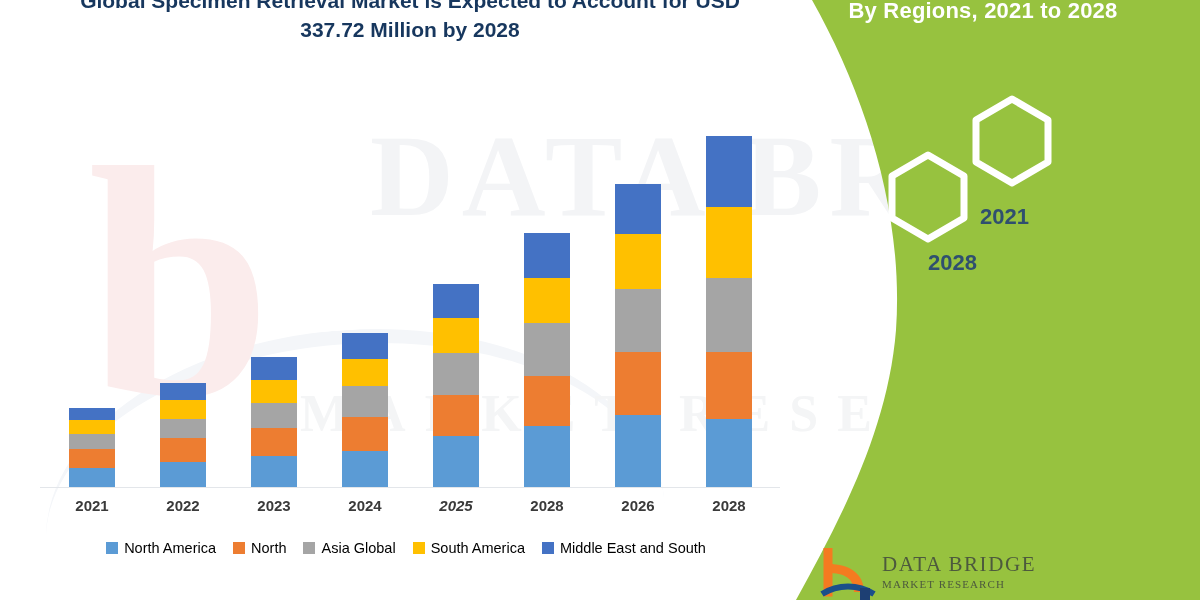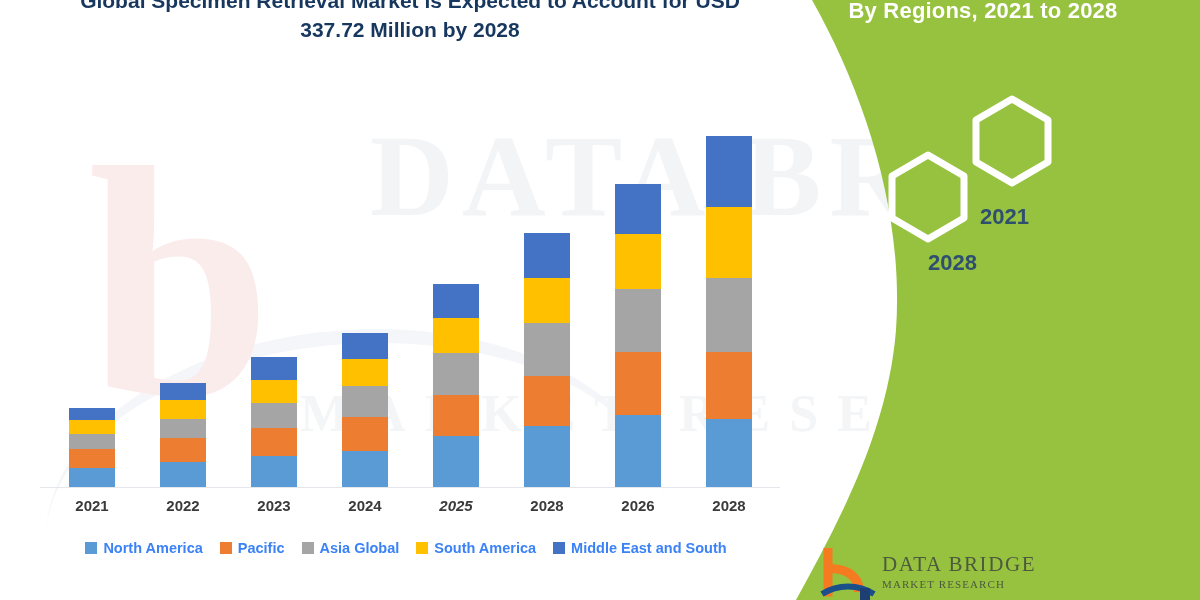--- a/index.html
+++ b/index.html
@@ -92,21 +92,21 @@
     color:#3a3a3a;font-size:15px;font-weight:700;
   }
 
   
   .legend{
     position:absolute;left:0;top:540px;width:812px;
     display:flex;justify-content:center;align-items:center;gap:17px;
   }
   .lg-item{display:flex;align-items:center;gap:6px;}
   .lg-sw{width:12px;height:12px;display:block;}
-  .lg-tx{color:#3b82f6;font-size:14.5px;font-weight:700;white-space:nowrap;}
+  .lg-tx{color:#000000;font-size:14.5px;font-weight:400;white-space:nowrap;}
 </style>
 </head>
 <body>
 
 <div id="stage">
 
   <div class="wm-layer">
     <div class="wm-arc"></div>
     <div class="wm-b">b</div>
     <div class="wm-data">DATA BRIDGE</div>
@@ -218,21 +218,21 @@
         <div class="xlab" style="left: 593px;">2026</div>
         <div class="xlab" style="left: 684px;">2028</div>
       </div>
     <div class="legend" id="legend">
         <div class="lg-item">
           <span class="lg-sw" style="background: rgb(91, 155, 213);"></span>
           <span class="lg-tx">North America</span>
         </div>
         <div class="lg-item">
           <span class="lg-sw" style="background: rgb(237, 125, 49);"></span>
-          <span class="lg-tx">Pacific</span>
+          <span class="lg-tx">North</span>
         </div>
         <div class="lg-item">
           <span class="lg-sw" style="background: rgb(165, 165, 165);"></span>
           <span class="lg-tx">Asia Global</span>
         </div>
         <div class="lg-item">
           <span class="lg-sw" style="background: rgb(255, 192, 0);"></span>
           <span class="lg-tx">South America</span>
         </div>
         <div class="lg-item">

